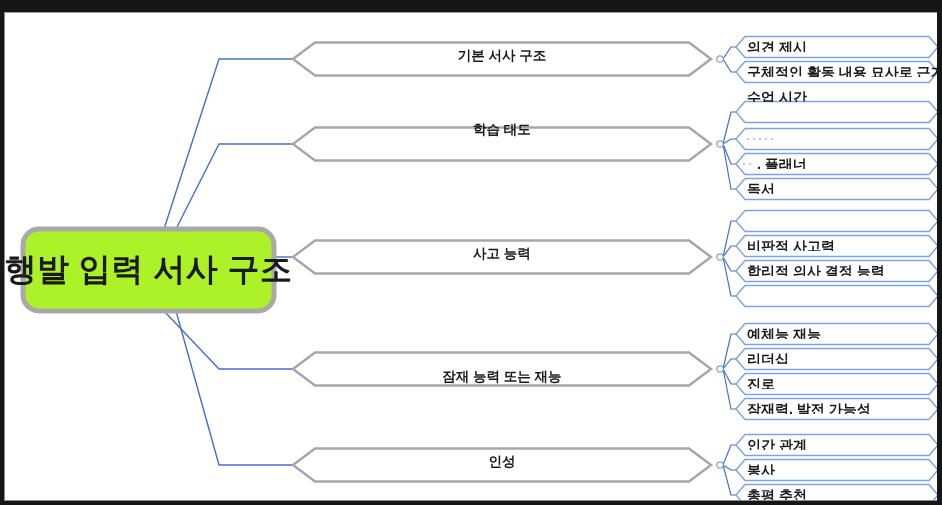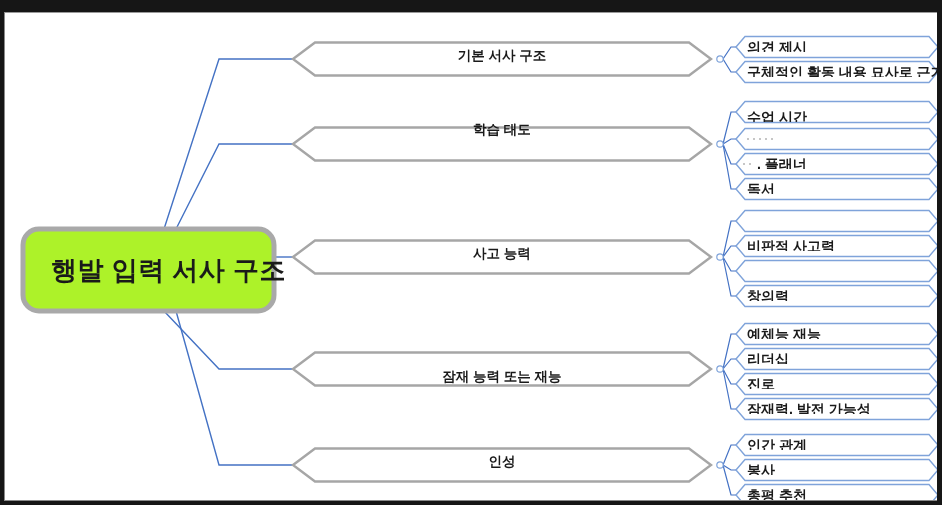--- a/index.html
+++ b/index.html
@@ -17,21 +17,21 @@
   .main-shape{fill:#ffffff;stroke:var(--branch_border,#a6a6a6);stroke-width:2.4;}
   .child-shape{fill:#ffffff;stroke:var(--child_border,#7fa3da);stroke-width:1.4;}
   .root-shape{fill:var(--root_fill,#adf229);stroke:var(--root_border,#a9a9a9);stroke-width:5;}
   .conn{fill:none;stroke:var(--connector,#4472c4);stroke-width:1.4;}
   .fan{fill:none;stroke:var(--connector,#4472c4);stroke-width:1.2;}
   .junction{fill:#ffffff;stroke:var(--child_border,#7fa3da);stroke-width:1.2;}
   .label{position:absolute;color:var(--text,#1a1a1a);font-weight:bold;white-space:nowrap;}
   .root-label{
     left:18px;top:216px;width:251px;height:82px;
     display:flex;align-items:center;justify-content:center;
-    font-size:26px;letter-spacing:0.5px;margin-left:20px;
+    font-size:32px;letter-spacing:0.5px;
   }
   .branch-label{
     left:288px;width:418px;height:26px;
     display:flex;align-items:center;justify-content:center;font-size:13.5px;
   }
   .child-label{
     left:731px;width:202px;height:15px;line-height:21px;
     padding-left:11px;box-sizing:border-box;font-size:14px;overflow:hidden;
   }
   .smudge{position:absolute;height:2px;
@@ -108,26 +108,26 @@
   <div class="label root-label">행발 입력 서사 구조</div>
 
   <div class="label branch-label" style="top:29.5px">기본 서사 구조</div>
   <div class="label branch-label" style="top:104px">학습 태도</div>
   <div class="label branch-label" style="top:227.5px">사고 능력</div>
   <div class="label branch-label" style="top:351px">잠재 능력 또는 재능</div>
   <div class="label branch-label" style="top:435.5px">인성</div>
 
   <div class="label child-label" style="top:23.5px">의견 제시</div>
   <div class="label child-label" style="top:48.5px">구체적인 활동 내용 묘사로 근거 제시</div>
-  <div class="label child-label" style="top:94px">수업 시간</div>
+  <div class="label child-label" style="top:74px">수업 시간</div>
   <div class="label child-label" style="top:115.5px"></div>
   <div class="label child-label" style="top:165.5px">독서</div>
   <div class="label child-label" style="top:140.5px;padding-left:21px">, 플래너</div>
   <div class="label child-label" style="top:222.5px">비판적 사고력</div>
-  <div class="label child-label" style="top:272.5px">창의력</div>
+  <div class="label child-label" style="top:247.5px">합리적 의사 결정 능력</div>
   <div class="label child-label" style="top:335.5px">리더십</div>
   <div class="label child-label" style="top:310.5px">예체능 재능</div>
   <div class="label child-label" style="top:360.5px">진로</div>
   <div class="label child-label" style="top:385.5px">잠재력, 발전 가능성</div>
   <div class="label child-label" style="top:421.5px">인간 관계</div>
   <div class="label child-label" style="top:471.5px">총평 추천</div>
   <div class="label child-label" style="top:446.5px">봉사</div>
 
   <div class="smudge" style="left:742px;top:125px;width:26px"></div>
   <div class="smudge" style="left:738px;top:150px;width:10px"></div>

